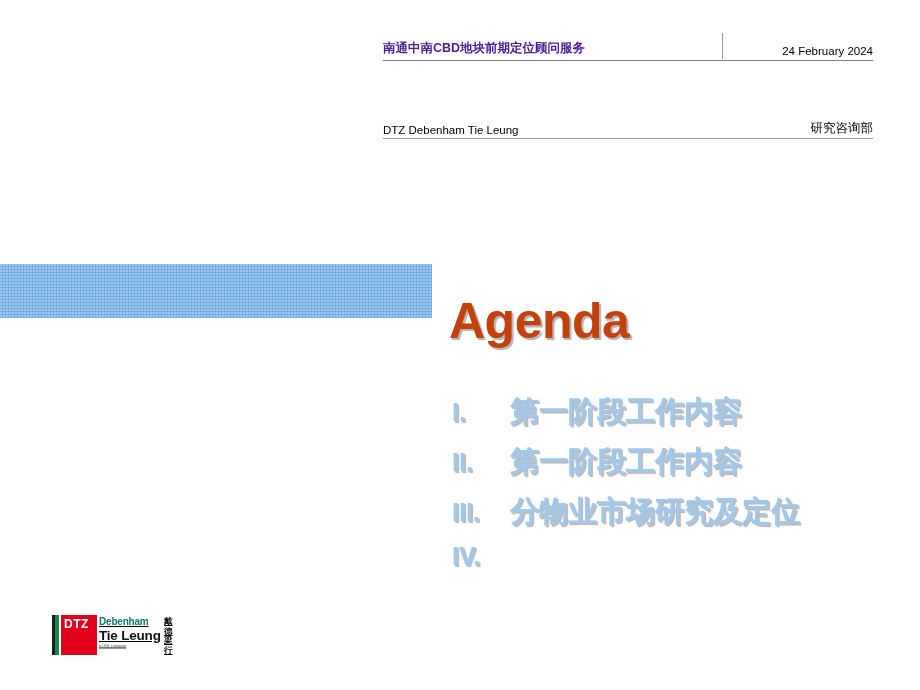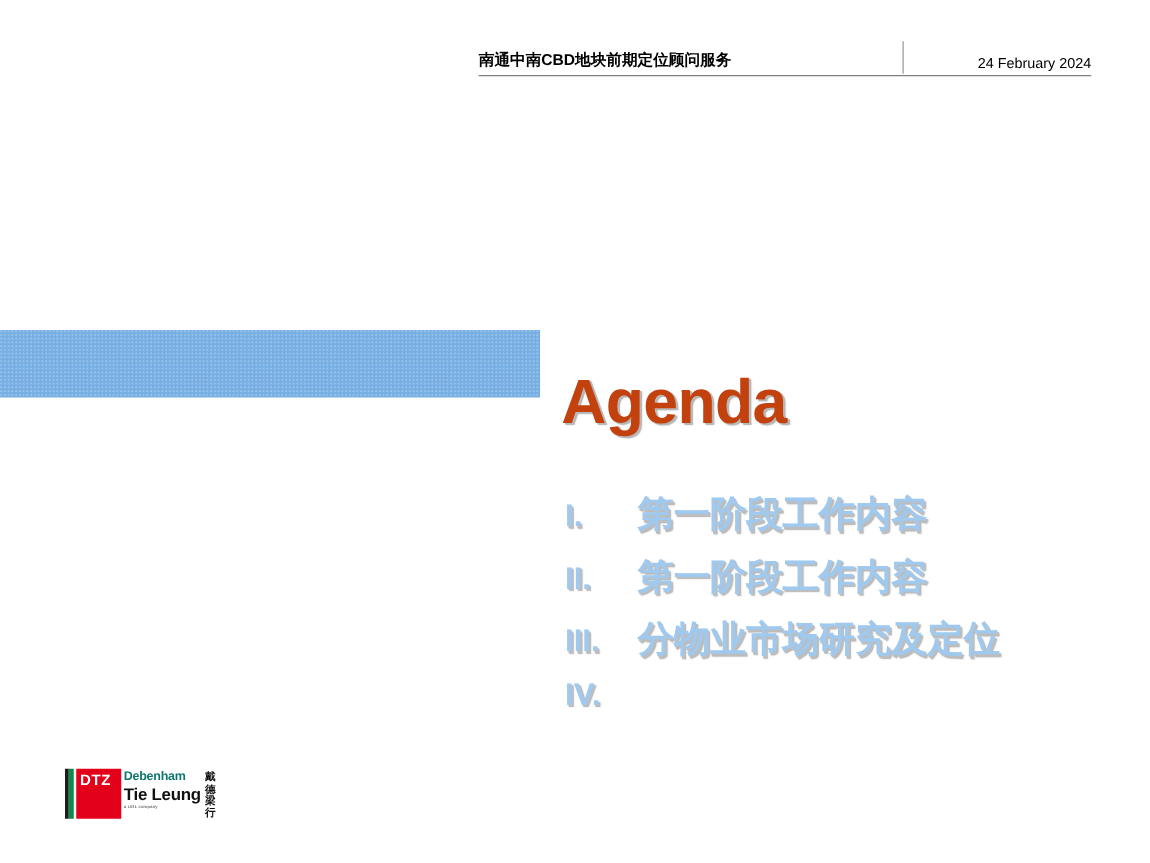--- a/index.html
+++ b/index.html
@@ -33,21 +33,21 @@
     position: relative;
     height: 28px;
     border-bottom: 1px solid #808080;
   }
   .header-title {
     position: absolute;
     left: 0;
     bottom: 3px;
     font-size: 12.5px;
     font-weight: bold;
-    color: #000000;
+    color: #4c1d95;
     letter-spacing: 0px;
     white-space: nowrap;
     margin-top: 41px;
   }
   .header-divider {
     position: absolute;
     left: 339px;
     top: 1px;
     width: 1px;
     height: 26px;
@@ -152,20 +152,21 @@
 
   
   .logo {
     position: absolute;
     left: 52px;
     top: 615px;
     width: 122px;
     height: 44px;
     display: flex;
     align-items: stretch;
+    text-decoration: underline;
   }
   .logo-stripes {
     position: relative;
     width: 9px;
     height: 40px;
     flex: 0 0 9px;
   }
   .logo-stripe-dark {
     position: absolute;
     left: 0; top: 0;
@@ -245,20 +246,24 @@
 <div id="slide">
 
   <div class="header-block">
 
     <div class="header-row-1">
       <div class="header-title">南通中南CBD地块前期定位顾问服务</div>
       <div class="header-divider"></div>
       <div class="header-date">24 February 2024</div>
     </div>
 
+    <div class="header-row-2">
+      <div class="header-company">DTZ Debenham Tie Leung</div>
+      <div class="header-dept">研究咨询部</div>
+    </div>
 
   </div>
 
   <div class="banner"></div>
 
   <div class="agenda-title">Agenda</div>
 
   <div class="agenda-list">
 
     <div class="agenda-item">

